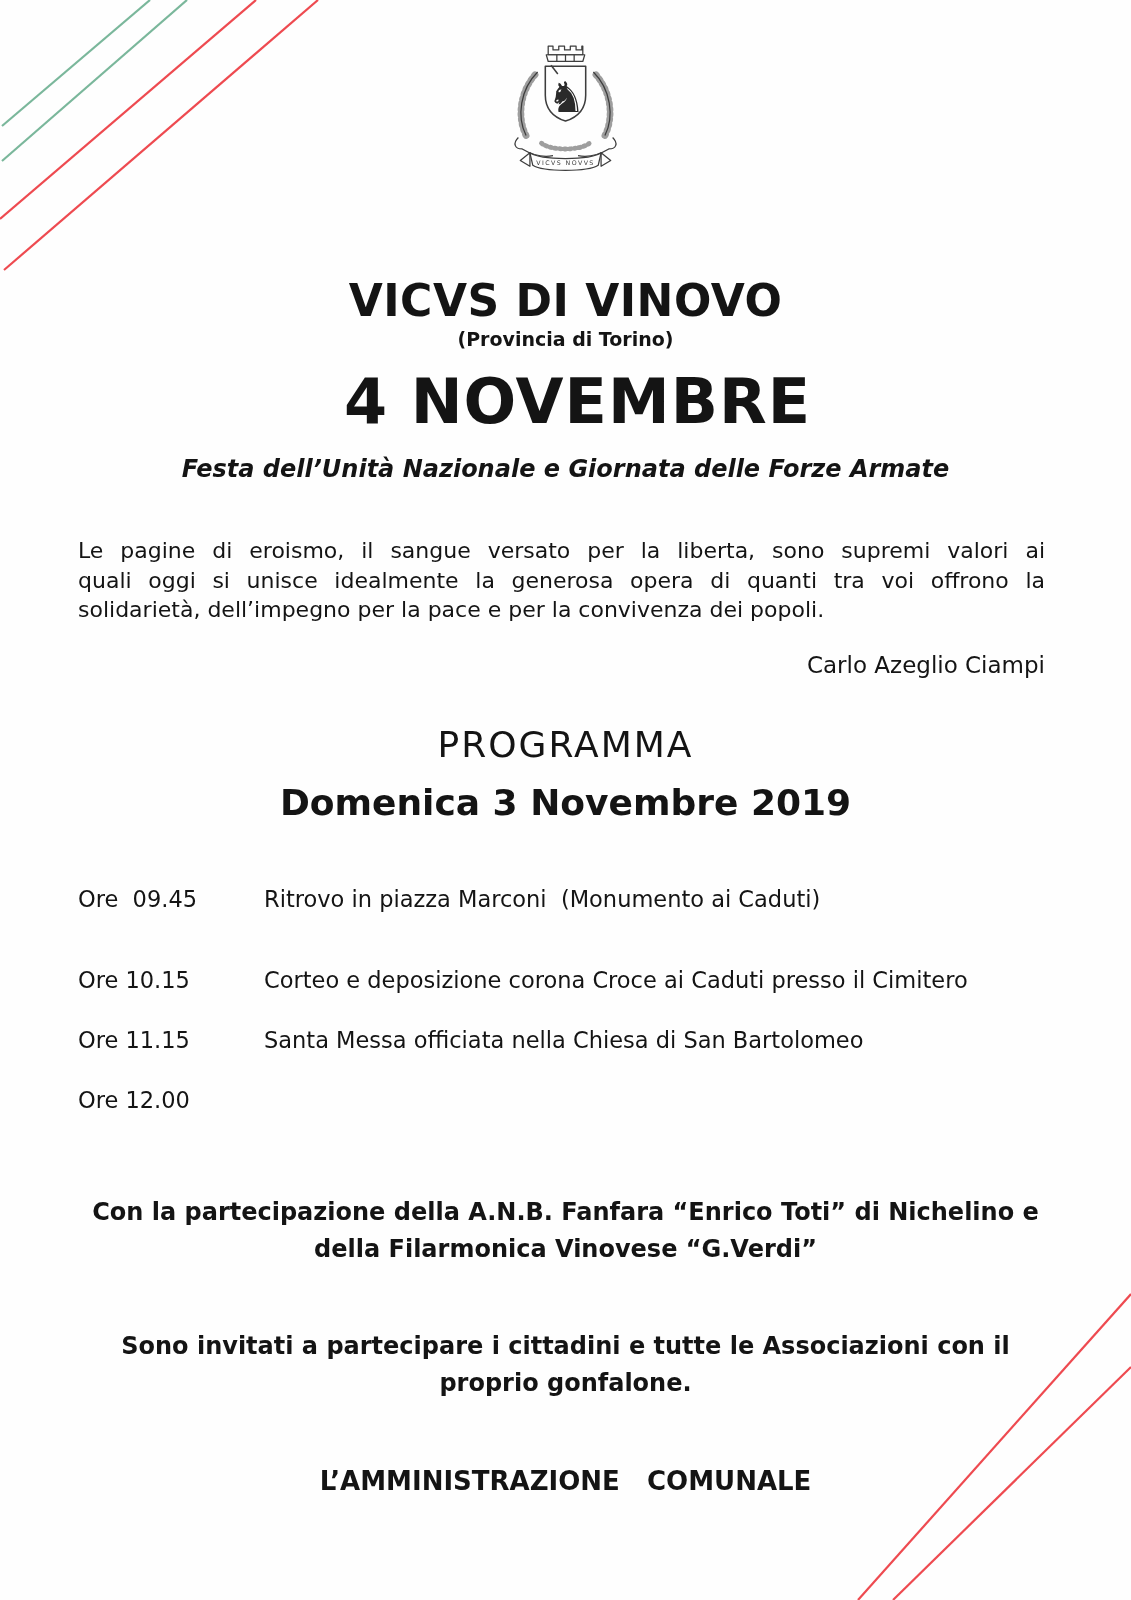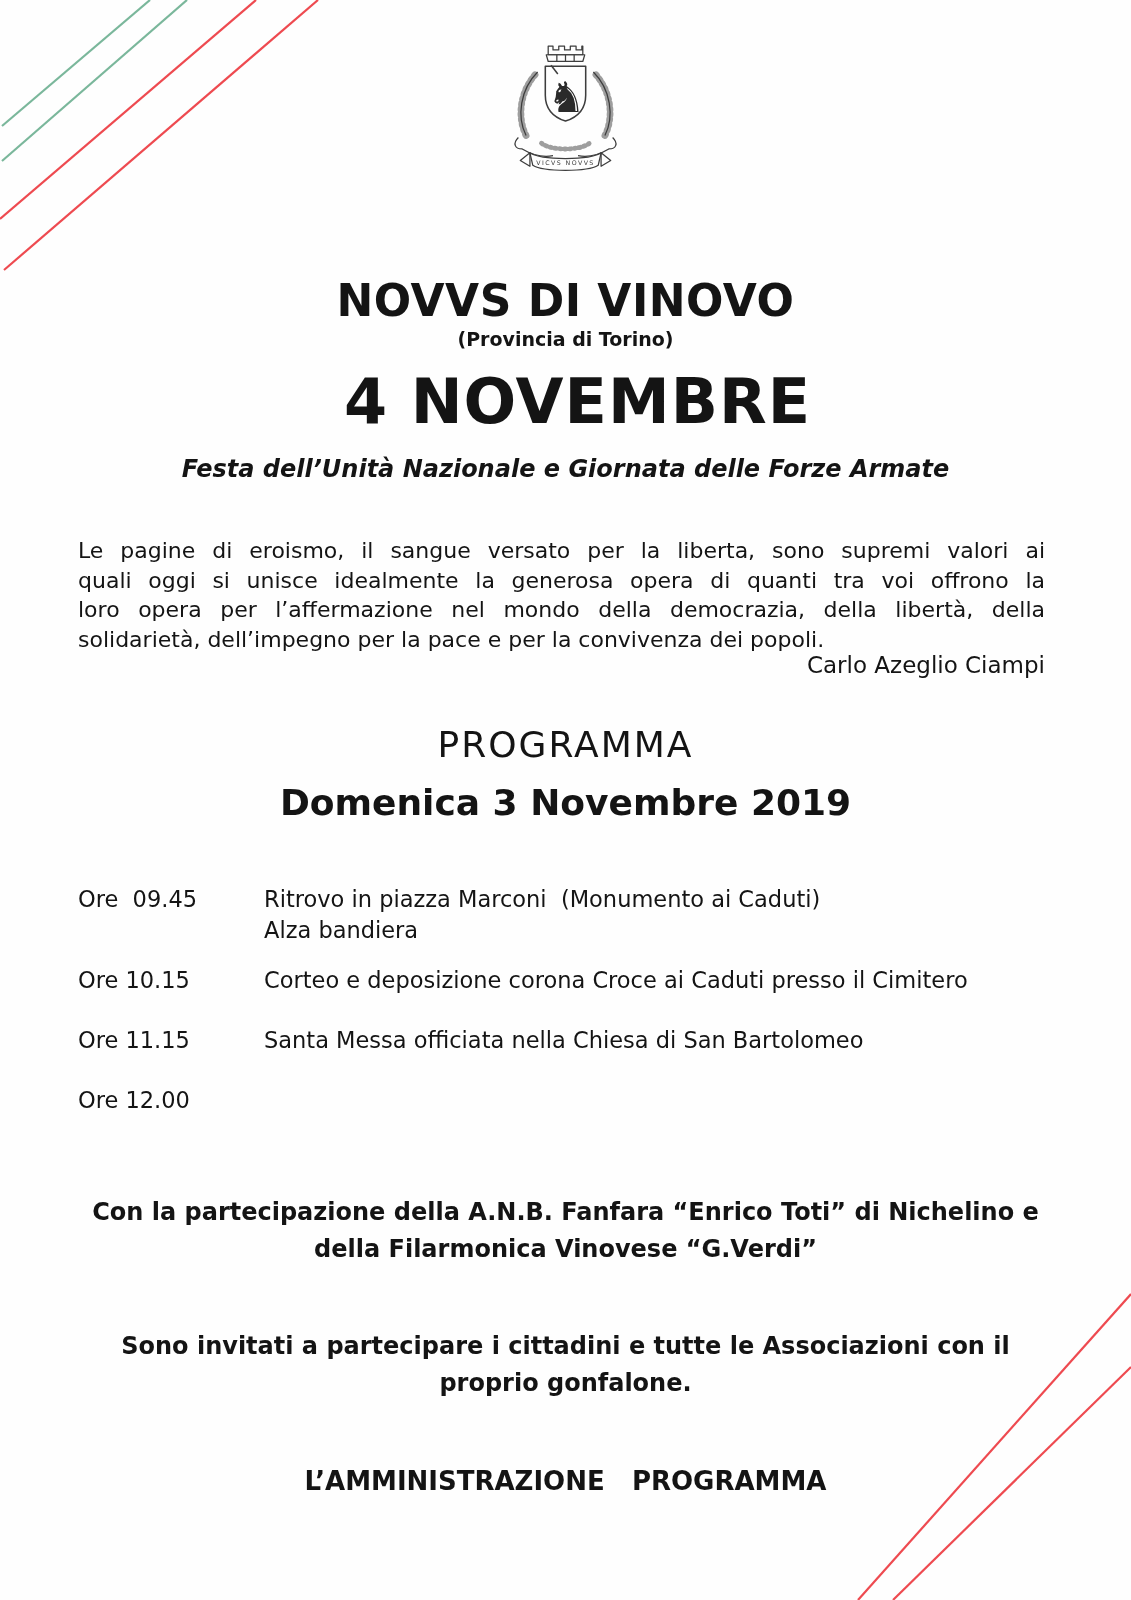--- a/index.html
+++ b/index.html
@@ -76,41 +76,39 @@
 
       <path d="M28,116 L18,124 L28,130 Z" fill="#fefefe"></path>
       <path d="M102,116 L112,124 L102,130 Z" fill="#fefefe"></path>
       <path fill="#fefefe" d="M28,116 C40,124 90,124 102,116 L99,129 C88,136 42,136 31,129 Z"></path>
     </g>
 
     <text x="66" y="74" font-size="44" text-anchor="middle" fill="#2a2a2a">♞</text>
     <text x="65" y="129" font-size="6.5" letter-spacing="1.5" text-anchor="middle" fill="#3d3d3d">VICVS NOVVS</text>
   </svg>
 
-  <div class="center municipality">NOVVS DI VINOVO</div>
+  <div class="center municipality">VICVS DI VINOVO</div>
   <div class="center province">(Provincia di Torino)</div>
   <div class="center event-title">4 NOVEMBRE</div>
   <div class="center event-subtitle">Festa dell’Unità Nazionale e Giornata delle Forze Armate</div>
 
   <div class="quote">
     <div class="quote-line">Le pagine di eroismo, il sangue versato per la liberta, sono supremi valori ai</div>
     <div class="quote-line">quali oggi si unisce idealmente la generosa opera di quanti tra voi offrono la</div>
-    <div class="quote-line">loro opera per l’affermazione nel mondo della democrazia, della libertà, della</div>
     <div class="quote-line last">solidarietà, dell’impegno per la pace e per la convivenza dei popoli.</div>
   </div>
   <div class="attribution">Carlo Azeglio Ciampi</div>
 
   <div class="center programma">PROGRAMMA</div>
   <div class="center prog-date">Domenica 3 Novembre 2019</div>
 
   <div class="sched-row row-0">
     <div class="time">Ore  09.45</div>
     <div class="desc">
       <div class="desc-line">Ritrovo in piazza Marconi  (Monumento ai Caduti)</div>
-      <div class="desc-line">Alza bandiera</div>
     </div>
   </div>
   <div class="sched-row row-1">
     <div class="time">Ore 10.15</div>
     <div class="desc">
       <div class="desc-line">Corteo e deposizione corona Croce ai Caduti presso il Cimitero</div>
     </div>
   </div>
   <div class="sched-row row-2">
     <div class="time">Ore 11.15</div>
@@ -123,15 +121,15 @@
   </div>
 
   <div class="center participation">
     <div class="bold-line">Con la partecipazione della A.N.B. Fanfara “Enrico Toti” di Nichelino e</div>
     <div class="bold-line">della Filarmonica Vinovese “G.Verdi”</div>
   </div>
   <div class="center invitation">
     <div class="bold-line">Sono invitati a partecipare i cittadini e tutte le Associazioni con il</div>
     <div class="bold-line">proprio gonfalone.</div>
   </div>
-  <div class="center signature">L’AMMINISTRAZIONE   PROGRAMMA</div>
+  <div class="center signature">L’AMMINISTRAZIONE   COMUNALE</div>
 
 </div>
 
 </body></html>

